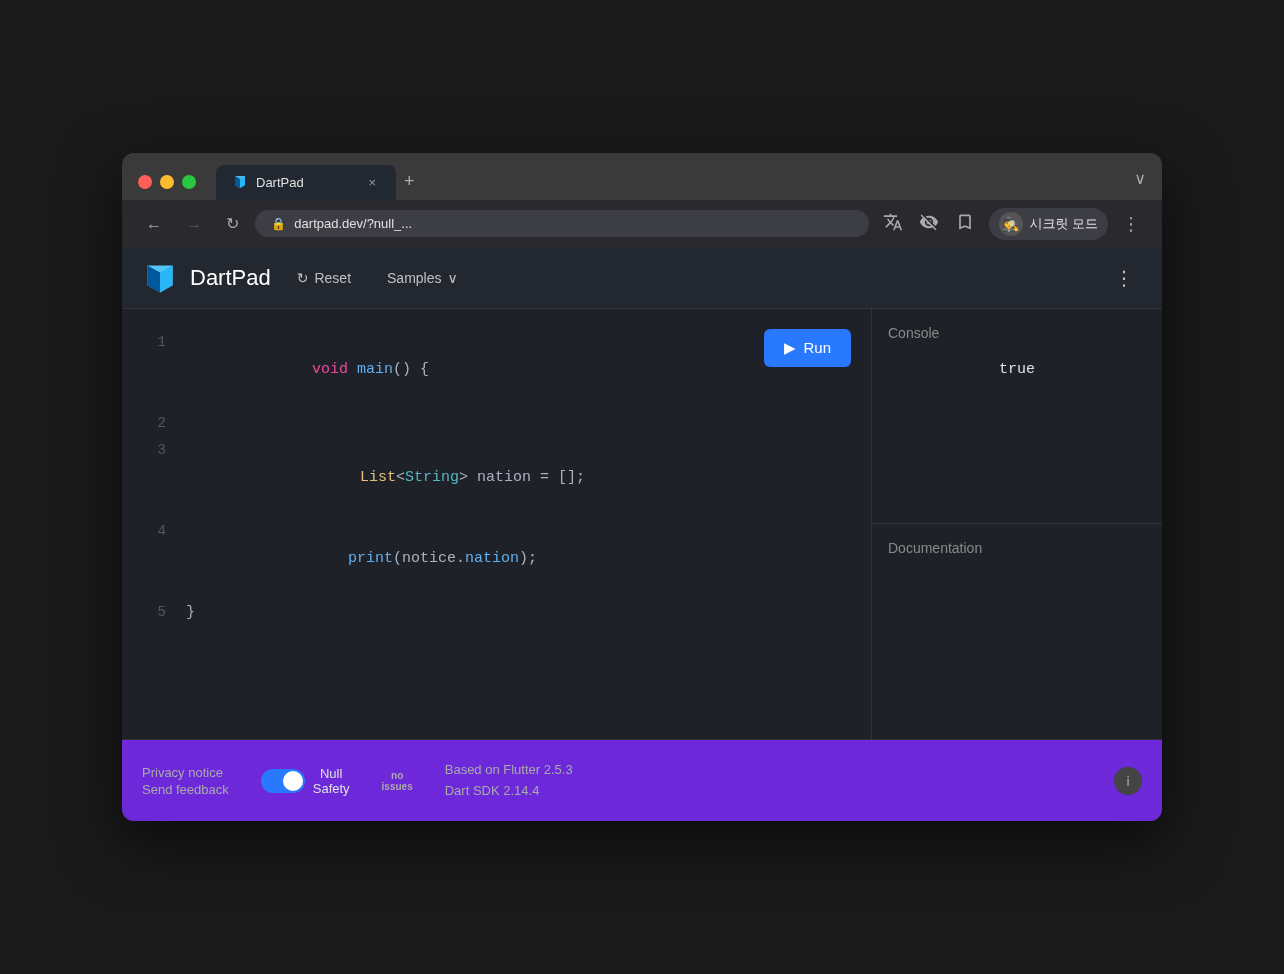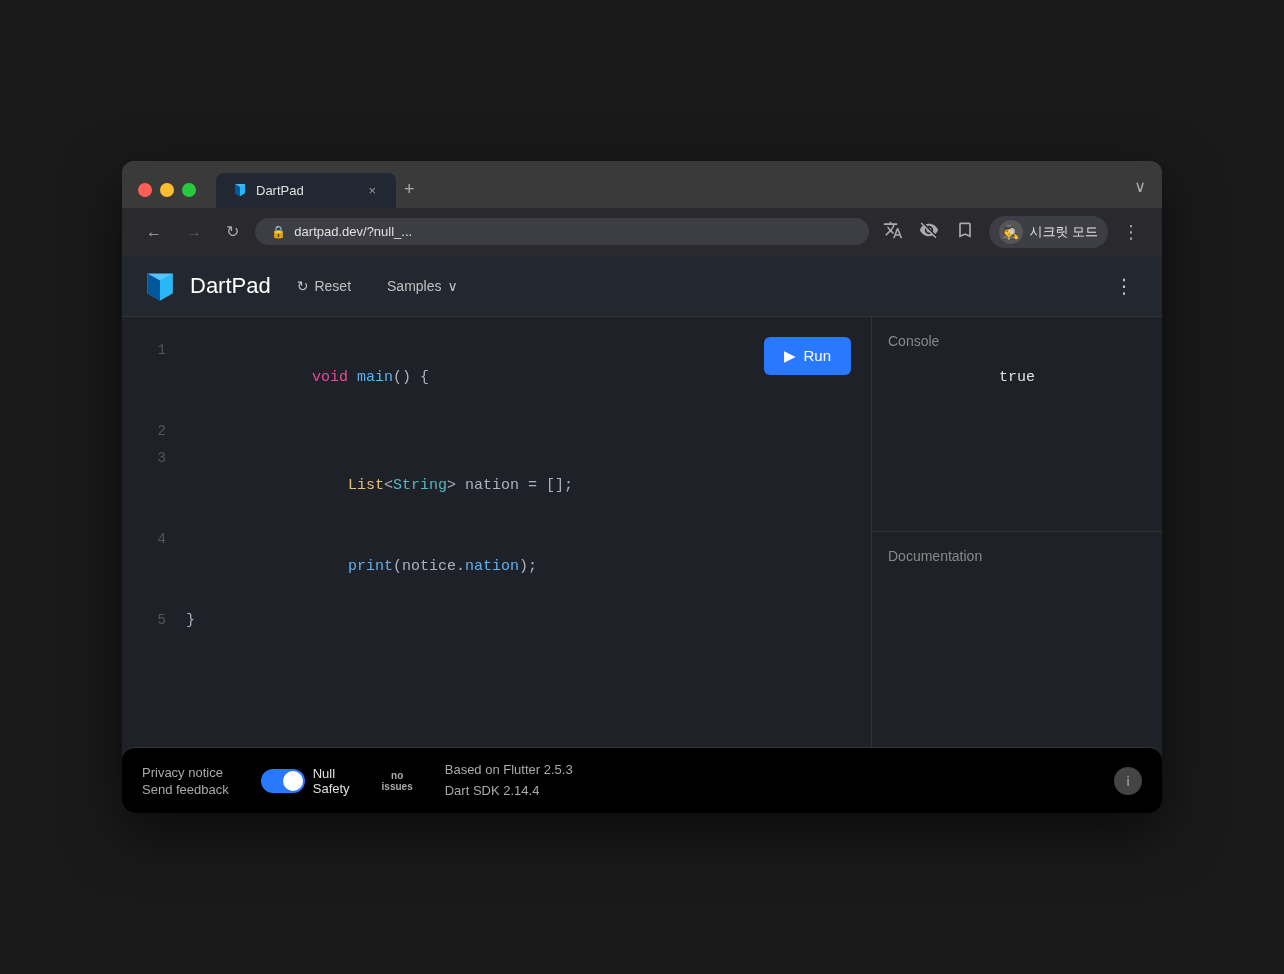--- a/index.html
+++ b/index.html
@@ -262,21 +262,21 @@
       margin-right: 20px;
       flex-shrink: 0;
       font-size: 14px;
     }
     .code-content {
       color: #abb2bf;
       white-space: pre;
     }
     .kw-void { color: #ec4899; }
     .kw-blue { color: #61afef; }
-    .kw-orange { color: #e5c07b; }
+    .kw-orange { color: #e5c07b; margin-left: 12px; }
     .kw-teal { color: #56b6c2; }
     .punctuation { color: #abb2bf; }
     
     .right-panel {
       width: 290px;
       display: flex;
       flex-direction: column;
       background: #1e2228;
     }
     .panel-section {
@@ -295,27 +295,26 @@
       font-size: 15px;
       text-align: center;
       padding-top: 8px;
     }
     .panel-section-doc {
       flex: 1;
       padding: 16px;
     }
     
     .status-bar {
-      background: #000000;
-      padding: 12px 20px;
+      background: #6d28d9;
+      padding: 20px 20px;
       display: flex;
       align-items: center;
       gap: 32px;
       border-top: 1px solid #333;
-      border-radius: 13px;
     }
     .status-links {
       display: flex;
       flex-direction: column;
       gap: 2px;
     }
     .status-link {
       color: #aaa;
       font-size: 13px;
       cursor: pointer;
@@ -340,20 +339,21 @@
       top: 2px;
       width: 20px;
       height: 20px;
       background: white;
       border-radius: 50%;
     }
     .null-safety-text {
       display: flex;
       flex-direction: column;
       gap: 0;
+      text-align: center;
     }
     .null-text {
       color: #e0e0e0;
       font-size: 13px;
     }
     .issues-area {
       color: #aaa;
       font-size: 10px;
       text-align: center;
       font-weight: bold;

